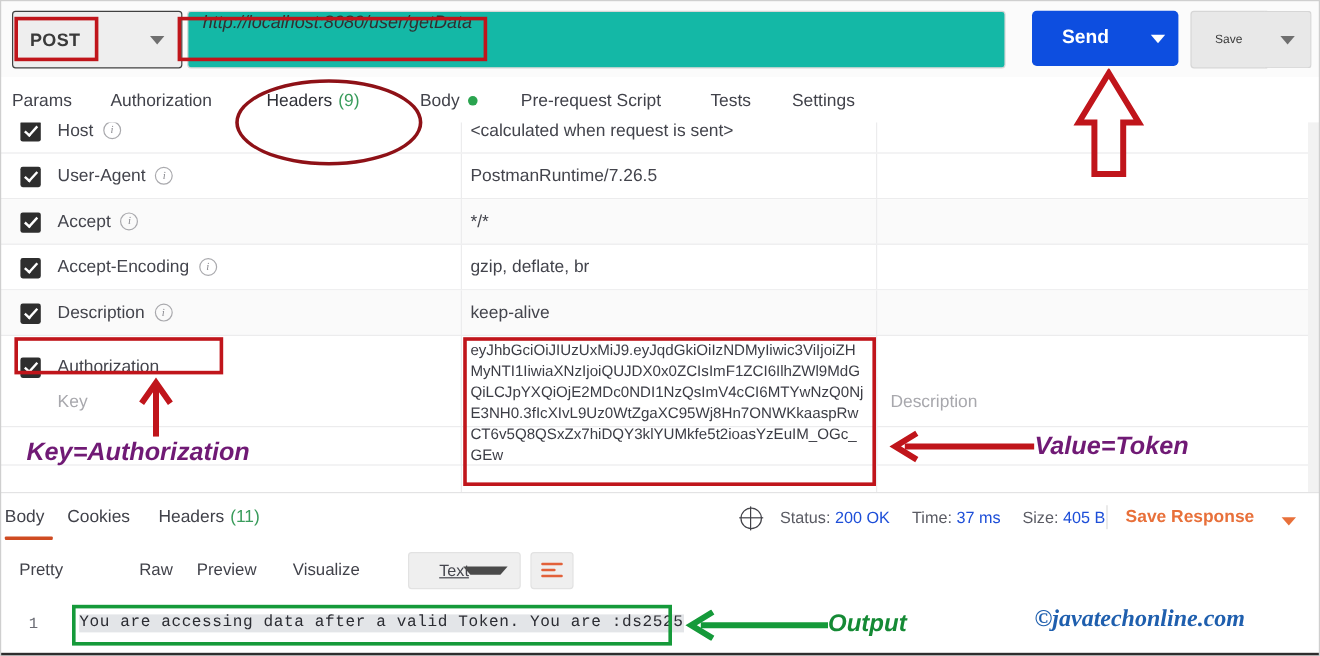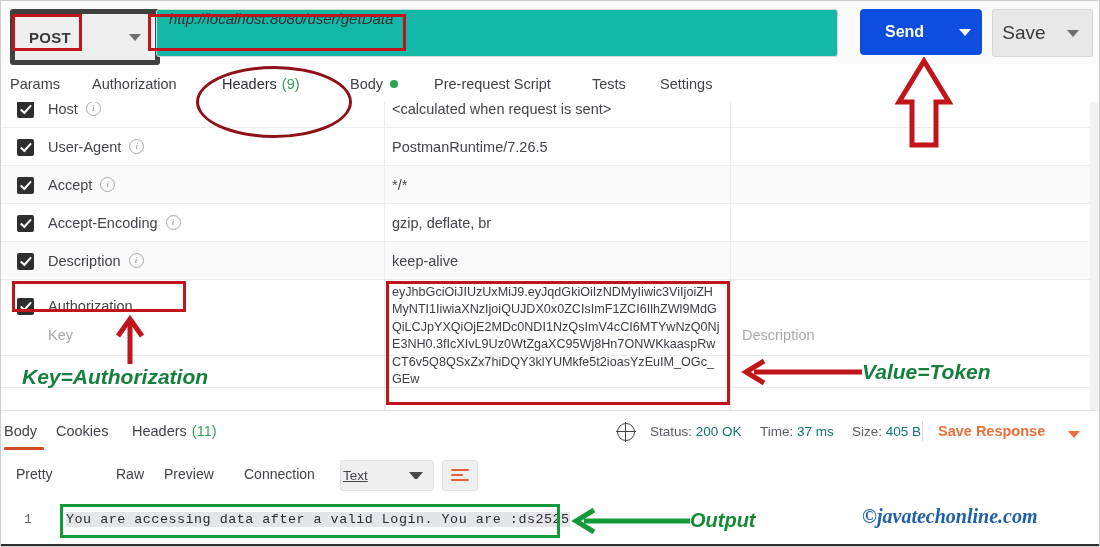--- a/index.html
+++ b/index.html
@@ -9,36 +9,36 @@
     font-family:"Liberation Sans",sans-serif;
     color:#2b2b2b;
     position:relative;
     overflow:hidden;
   }
   .app{position:absolute;inset:0;}
 
   
   .urlbar{position:absolute;left:0;top:0;width:1100px;height:64px;background:#fbfbfb;}
   .method-box{position:absolute;left:10px;top:9px;width:140px;height:46px;background:#eeeeee;
-    border:5px solid #404040;border-radius:3px;display:flex;align-items:center;}
+    border:1px solid #404040;border-radius:3px;display:flex;align-items:center;}
   .method-label{font-size:15px;font-weight:bold;color:#3a3a3a;padding-left:14px;letter-spacing:.3px;}
   .caret{width:0;height:0;border-left:6px solid transparent;border-right:6px solid transparent;
     border-top:7px solid #6f6f6f;}
   .method-caret{position:absolute;right:14px;top:20px;}
   .url-box{position:absolute;left:156px;top:9px;width:680px;height:46px;background:#14b8a6;
     border:1px solid #d6d6d6;border-radius:3px;display:flex;align-items:flex-start;font-style:italic;}
   .url-text{font-size:15px;color:#303030;padding-left:12px;white-space:nowrap;}
   .send-btn{position:absolute;left:860px;top:9px;width:122px;height:46px;background:#0d4ee0;
     border-radius:4px;display:flex;align-items:center;cursor:pointer;}
   .send-label{color:#ffffff;font-size:16px;font-weight:bold;padding-left:25px;}
   .send-sep{position:absolute;right:0;top:0;width:34px;height:46px;display:flex;align-items:center;justify-content:center;}
   .send-caret{border-top-color:#ffffff;}
   .save-btn{position:absolute;left:992px;top:9px;width:62px;height:46px;background:#e8e8e8;
     border:1px solid #d6d6d6;border-radius:3px 0 0 3px;display:flex;align-items:center;justify-content:center;cursor:pointer;}
-  .save-label{font-size:19px;color:#3a3a3a;}
+  .save-label{font-size:10px;color:#3a3a3a;}
   .save-caret-btn{position:absolute;left:1054px;top:9px;width:38px;height:46px;background:#e8e8e8;
     border:1px solid #d6d6d6;border-left:none;border-radius:0 3px 3px 0;display:flex;align-items:center;justify-content:center;cursor:pointer;}
 
   
   .req-tabs{position:absolute;left:0;top:66px;width:1100px;height:36px;background:#ffffff;}
   .rtab{position:absolute;top:0;height:36px;display:flex;align-items:center;font-size:14.5px;color:#41424a;cursor:pointer;white-space:nowrap;}
   .rtab.active{color:#2f3037;}
   .rtab .cnt{color:#3a9c5c;margin-left:5px;}
   .body-dot{display:inline-block;width:8px;height:8px;border-radius:50%;background:#2aa44f;margin-left:7px;}
   .link-cookies{position:absolute;left:1008px;top:78px;font-size:14px;color:#e8703a;cursor:pointer;}
@@ -68,47 +68,47 @@
 
   
   .respbar{position:absolute;left:0;top:410px;width:1100px;height:40px;background:#ffffff;border-top:1px solid #e3e3e4;}
   .sbtab{position:absolute;top:0;height:40px;display:flex;align-items:center;font-size:14.5px;color:#41424a;cursor:pointer;white-space:nowrap;}
   .sbtab .cnt{color:#3a9c5c;margin-left:5px;}
   .underline{position:absolute;height:3px;background:#cf4b22;border-radius:1px;}
   .globe{position:absolute;left:617px;top:12px;width:16px;height:16px;border:1.6px solid #434349;border-radius:50%;}
   .globe:before{content:"";position:absolute;left:50%;top:-1.6px;bottom:-1.6px;width:0;margin-left:-0.8px;border-left:1.6px solid #434349;}
   .globe:after{content:"";position:absolute;top:50%;left:-1.6px;right:-1.6px;height:0;margin-top:-0.8px;border-top:1.6px solid #434349;}
   .meta{position:absolute;top:13px;font-size:13.5px;color:#5a5b63;white-space:nowrap;}
-  .meta b{color:#0f766e;font-weight:normal;}
+  .meta b{color:#1d4ed8;font-weight:normal;}
   .meta-sep{position:absolute;left:922px;top:10px;width:1px;height:20px;background:#dddddd;}
   .saveresp{position:absolute;left:938px;top:12px;font-size:14.5px;color:#e8703a;font-weight:bold;cursor:pointer;}
   .saveresp-caret{position:absolute;left:1068px;top:20px;border-top-color:#e8703a;}
 
   
   .viewer{position:absolute;left:0;top:450px;width:1100px;height:50px;background:#ffffff;}
   .vtab{position:absolute;top:0;height:48px;display:flex;align-items:center;font-size:14px;color:#41424a;cursor:pointer;}
   .fmt{position:absolute;left:340px;top:10px;width:92px;height:29px;background:#efefef;border:1px solid #e2e2e2;
     border-radius:3px;display:flex;align-items:center;cursor:pointer;}
-  .fmt span{font-size:13.5px;color:#45464e;padding-left:2px;text-decoration:underline;}
+  .fmt span{font-size:13.5px;color:#45464e;padding-left:25px;text-decoration:underline;}
   .fmt .caret{position:absolute;right:10px;top:11px;border-top-color:#4a4a4a;}
   .wrapbtn{position:absolute;left:442px;top:10px;width:34px;height:29px;background:#efefef;border:1px solid #e2e2e2;border-radius:3px;cursor:pointer;}
   .wl{position:absolute;left:8px;height:2.4px;background:#e2613a;border-radius:1px;}
 
   
   .gutter{position:absolute;left:0;top:500px;width:44px;height:47px;background:#ffffff;}
   .lineno{position:absolute;left:24px;top:12px;font-size:13px;color:#6b6c74;font-family:"Liberation Mono",monospace;}
   .outline-text{position:absolute;left:66px;top:512px;font-size:13.4px;font-family:"Liberation Mono",monospace;
     color:#2c2d33;background:#e3e5e8;white-space:nowrap;letter-spacing:.5px;}
 
   
   .ann{position:absolute;pointer-events:none;}
   .hl{border:3px solid #c0151b;box-sizing:border-box;}
   .hl-green{border:3px solid #159a3a;box-sizing:border-box;}
   .ellipse{border:3px solid #8e1117;border-radius:50%;box-sizing:border-box;}
-  .anntext{font-family:"Liberation Sans",sans-serif;font-weight:bold;font-style:italic;color:#15803d;white-space:nowrap;}
+  .anntext{font-family:"Liberation Sans",sans-serif;font-weight:bold;font-style:italic;color:#701a75;white-space:nowrap;}
   .anntext.green{color:#158a35;}
   .wm{position:absolute;left:862px;top:505px;font-family:"Liberation Serif",serif;font-style:italic;
     font-weight:bold;font-size:20px;color:#1f5fae;white-space:nowrap;}
   .bot-strip{position:absolute;left:0;top:544px;width:1100px;height:3px;background:#2e2e2e;}
   .frame{position:absolute;inset:0;border:1px solid #cfcfcf;box-sizing:border-box;pointer-events:none;}
   .scrollcol{position:absolute;left:1090px;top:102px;width:10px;height:308px;background:#f2f2f2;}
 </style>
 </head>
 <body>
 
@@ -281,38 +281,38 @@
     <div class="vtab" style="left:16px;">
       <span>Pretty</span>
     </div>
     <div class="vtab" style="left:116px;">
       <span>Raw</span>
     </div>
     <div class="vtab" style="left:164px;">
       <span>Preview</span>
     </div>
     <div class="vtab" style="left:244px;">
-      <span>Connection</span>
+      <span>Visualize</span>
     </div>
     <div class="fmt">
       <span>Text</span>
       <span class="caret"></span>
     </div>
     <div class="wrapbtn">
       <span class="wl" style="top:8px;width:18px;"></span>
       <span class="wl" style="top:13px;width:12px;"></span>
       <span class="wl" style="top:18px;width:18px;"></span>
     </div>
 
   </div>
 
   <div class="gutter">
     <span class="lineno">1</span>
   </div>
-  <div class="outline-text">You are accessing data after a valid Login. You are :ds2525</div>
+  <div class="outline-text">You are accessing data after a valid Token. You are :ds2525</div>
 
   <div class="ann hl" style="left:12px;top:14px;width:70px;height:37px;"></div>
 
   <div class="ann hl" style="left:148px;top:14px;width:258px;height:37px;"></div>
 
   <div class="ann ellipse" style="left:196px;top:66px;width:156px;height:72px;"></div>
 
   <svg class="ann" style="left:892px;top:57px;" width="64" height="92" viewBox="0 0 64 92">
     <polygon points="32,4 57,45 44,45 44,88 20,88 20,45 7,45" fill="none" stroke="#c0151b" stroke-width="5" stroke-linejoin="miter"></polygon>
   </svg>

